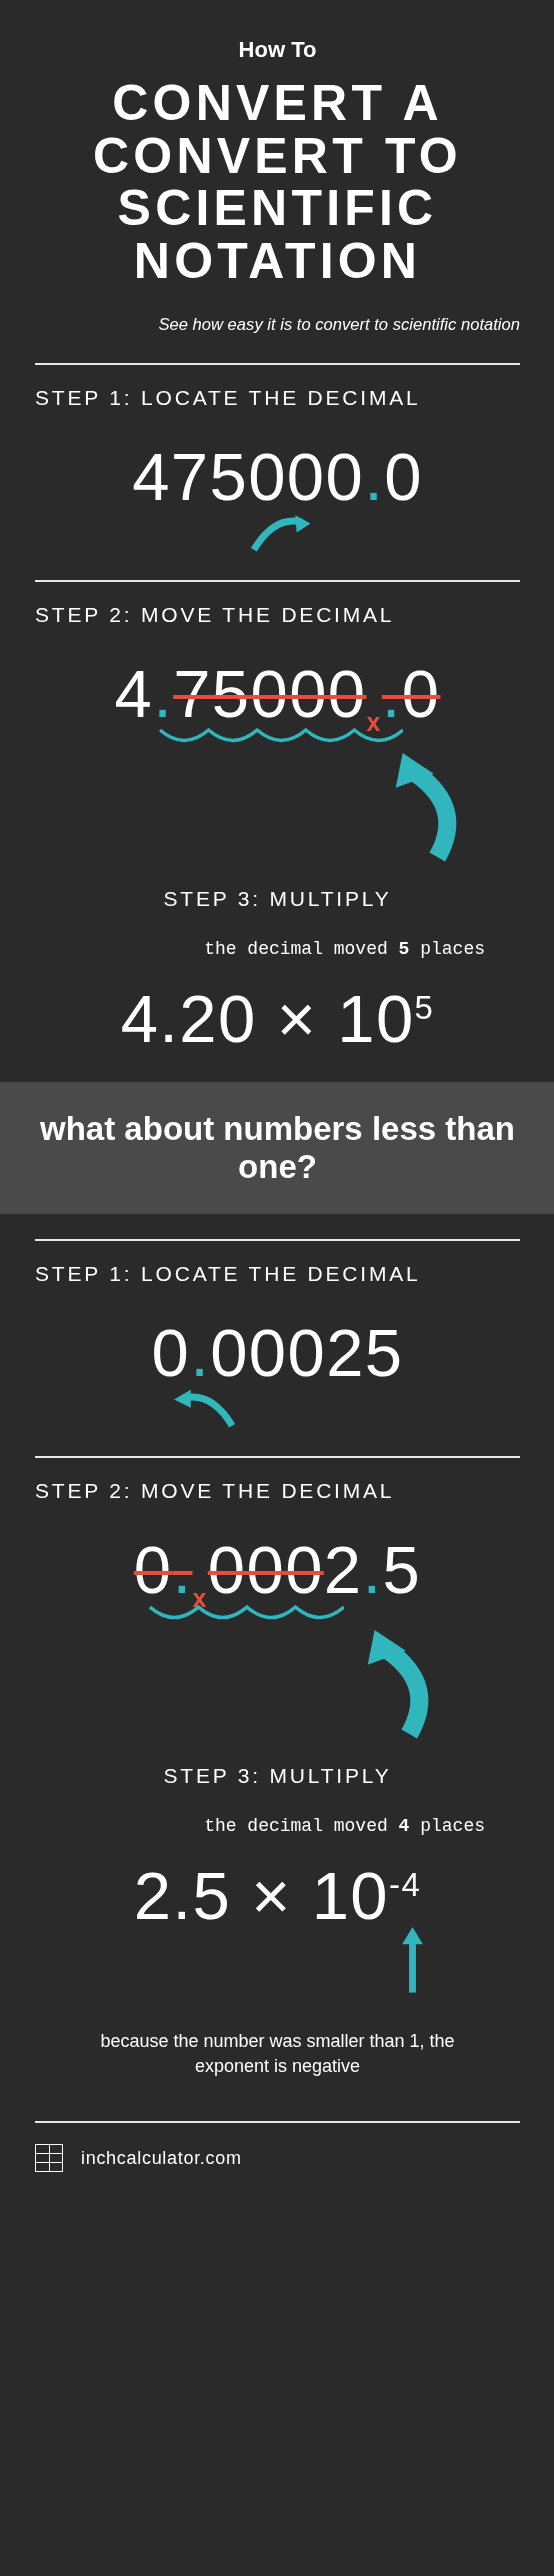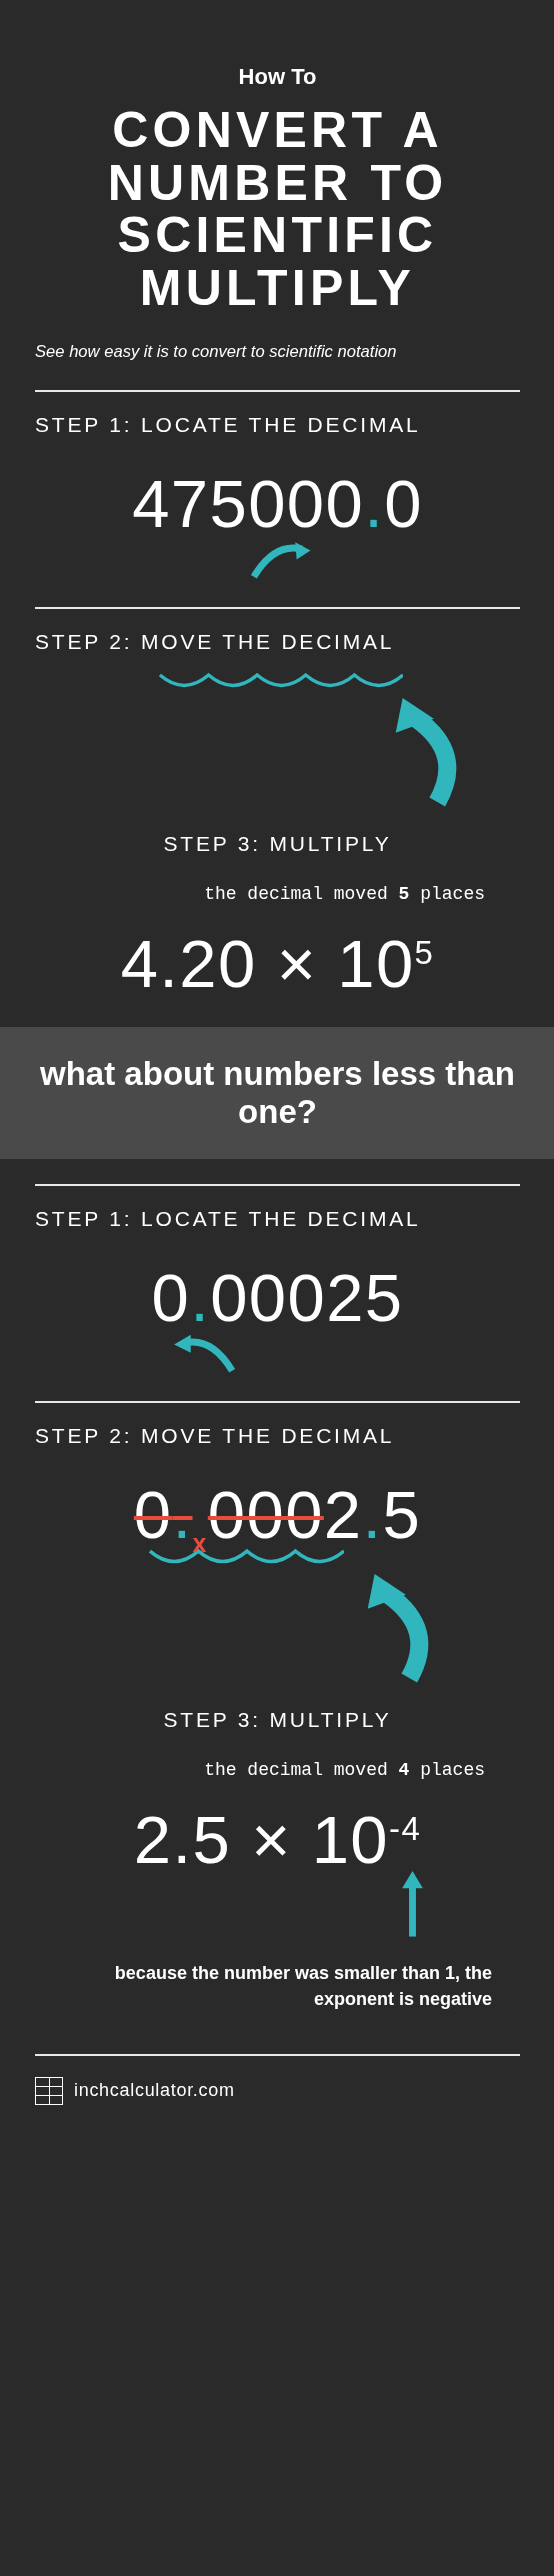--- a/index.html
+++ b/index.html
@@ -3,66 +3,69 @@
 <meta charset="utf-8">
 <style>
 * { margin: 0; padding: 0; box-sizing: border-box; }
 body {
   background: #2a2a2a;
   font-family: Arial, Helvetica, sans-serif;
   width: 555px;
   margin: 0 auto;
   color: #fff;
 }
-.container { padding: 64px 35px 28px; }
+.container { padding: 37px 35px 28px; }
 .howto { text-align: center; font-size: 22px; font-weight: 600; margin-bottom: 14px; }
 .title { text-align: center; font-size: 50px; font-weight: 900; letter-spacing: 4.2px; line-height: 1.05; margin-bottom: 28px; }
-.subtitle { text-align: left; font-style: italic; font-size: 16.6px; margin-bottom: 28px; }
+.subtitle { text-align: right; font-style: italic; font-size: 16.6px; margin-bottom: 28px; }
 .hr { border: none; border-top: 2.1px solid #e8e8e8; margin: 21px 0; }
 .step-label { font-size: 21px; font-weight: 400; letter-spacing: 2.8px; margin: 21px 0 28px; }
 .big-number { font-size: 67px; font-weight: 400; text-align: center; letter-spacing: 1.4px; position: relative; }
 .big-number .dot { color: #31b6bd; }
 .big-number .strike { text-decoration: line-through; text-decoration-color: #e74c3c; text-decoration-thickness: 4.2px; }
 .big-number .x-mark { color: #e74c3c; font-size: 25px; vertical-align: sub; font-weight: bold; }
 .big-number sup { font-size: 33px; vertical-align: super; }
 .note { text-align: right; font-size: 18px; margin: 14px 35px 21px 0; font-family: Liberation Mono, monospace; }
 .note b { font-weight: 900; }
 .interstitial { background: #4a4a4a; padding: 28px 35px; text-align: center; font-size: 33px; font-weight: 700; margin: 25px -35px; }
-.footnote { text-align: right; font-size: 18px; margin: 19px 28px 42px; line-height: 1.4; font-weight: bold; }
-.footer { display: flex; align-items: center; gap: 11px; font-size: 18px; letter-spacing: 0.7px; }
+.footnote { text-align: center; font-size: 18px; margin: 31px 28px 42px; line-height: 1.4; }
+.footer { display: flex; align-items: center; gap: 18px; font-size: 18px; letter-spacing: 0.7px; }
 .footer-icon { width: 28px; height: 28px; border: 1.4px solid #fff; display: inline-flex; flex-direction: column; }
 .footer-icon .r { flex: 1; border-bottom: 1.4px solid #fff; display: flex; }
 .footer-icon .r:last-child { border-bottom: none; }
 .footer-icon .c { flex: 1; border-right: 1.4px solid #fff; }
 .footer-icon .c:last-child { border-right: none; }
 .arrow-wrap { text-align: center; margin: -7px 0 14px; }
 .swoosh { text-align: center; margin: -14px 0 7px; color: #31b6bd; }
 </style>
 </head>
 <body>
 
 <div class="container">
   <div class="howto">How To</div>
-  <div class="title">CONVERT A NUMBER TO SCIENTIFIC MULTIPLY</div>
+  <div class="title">CONVERT A CONVERT TO SCIENTIFIC NOTATION</div>
   <div class="subtitle">See how easy it is to convert to scientific notation</div>
   <hr class="hr">
 
   <div class="step-label">STEP 1: LOCATE THE DECIMAL</div>
   <div class="big-number">
     <span>475000</span><span class="dot">.</span><span>0</span>
   </div>
   <div class="arrow-wrap">
     <svg width="76" height="49" viewBox="0 0 110 70">
         <path d="M 20 60 Q 50 10 90 20" stroke="#31b6bd" stroke-width="10" fill="none"></path>
         <polygon points="80,10 102,22 82,35" fill="#31b6bd"></polygon>
       </svg>
   </div>
   <hr class="hr">
 
   <div class="step-label">STEP 2: MOVE THE DECIMAL</div>
+  <div class="big-number">
+    <span>4</span><span class="dot">.</span><span class="strike">75000</span><span class="x-mark">x</span><span class="strike dot">.</span><span class="strike">0</span>
+  </div>
   <div class="swoosh">
     <svg width="250" height="28" viewBox="0 0 360 40">
         <path d="M 10 10 Q 45 40 80 10 Q 115 40 150 10 Q 185 40 220 10 Q 255 40 290 10 Q 325 40 360 10" stroke="#31b6bd" stroke-width="5" fill="none"></path>
       </svg>
   </div>
   <div style="text-align:right;margin:-7px 55px 7px 0">
     <svg width="97" height="111" viewBox="0 0 140 160">
         <path d="M 100 150 Q 140 80 70 30" stroke="#31b6bd" stroke-width="26" fill="none"></path>
         <polygon points="40,50 50,0 95,30" fill="#31b6bd"></polygon>
       </svg>

